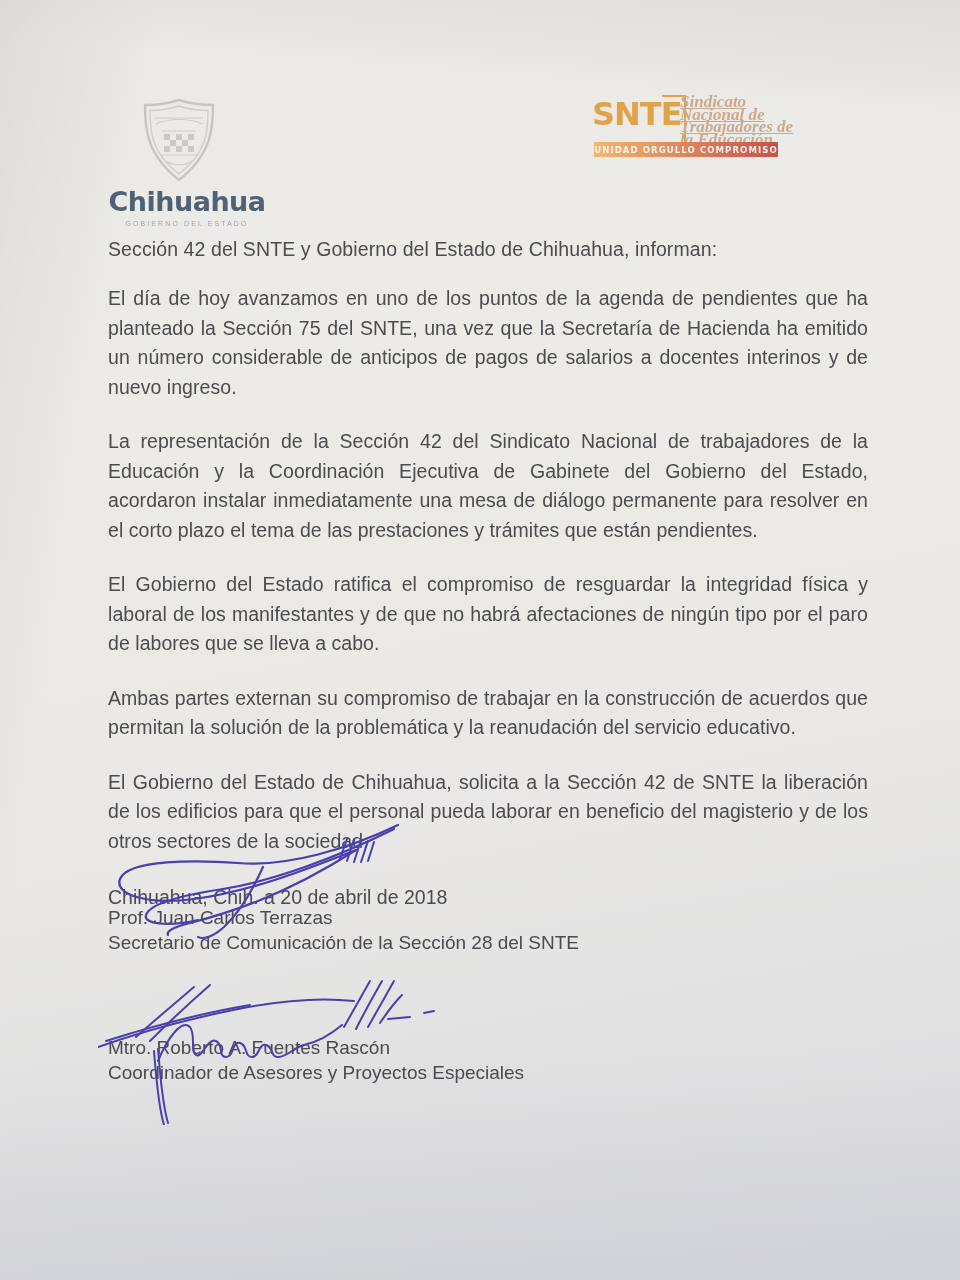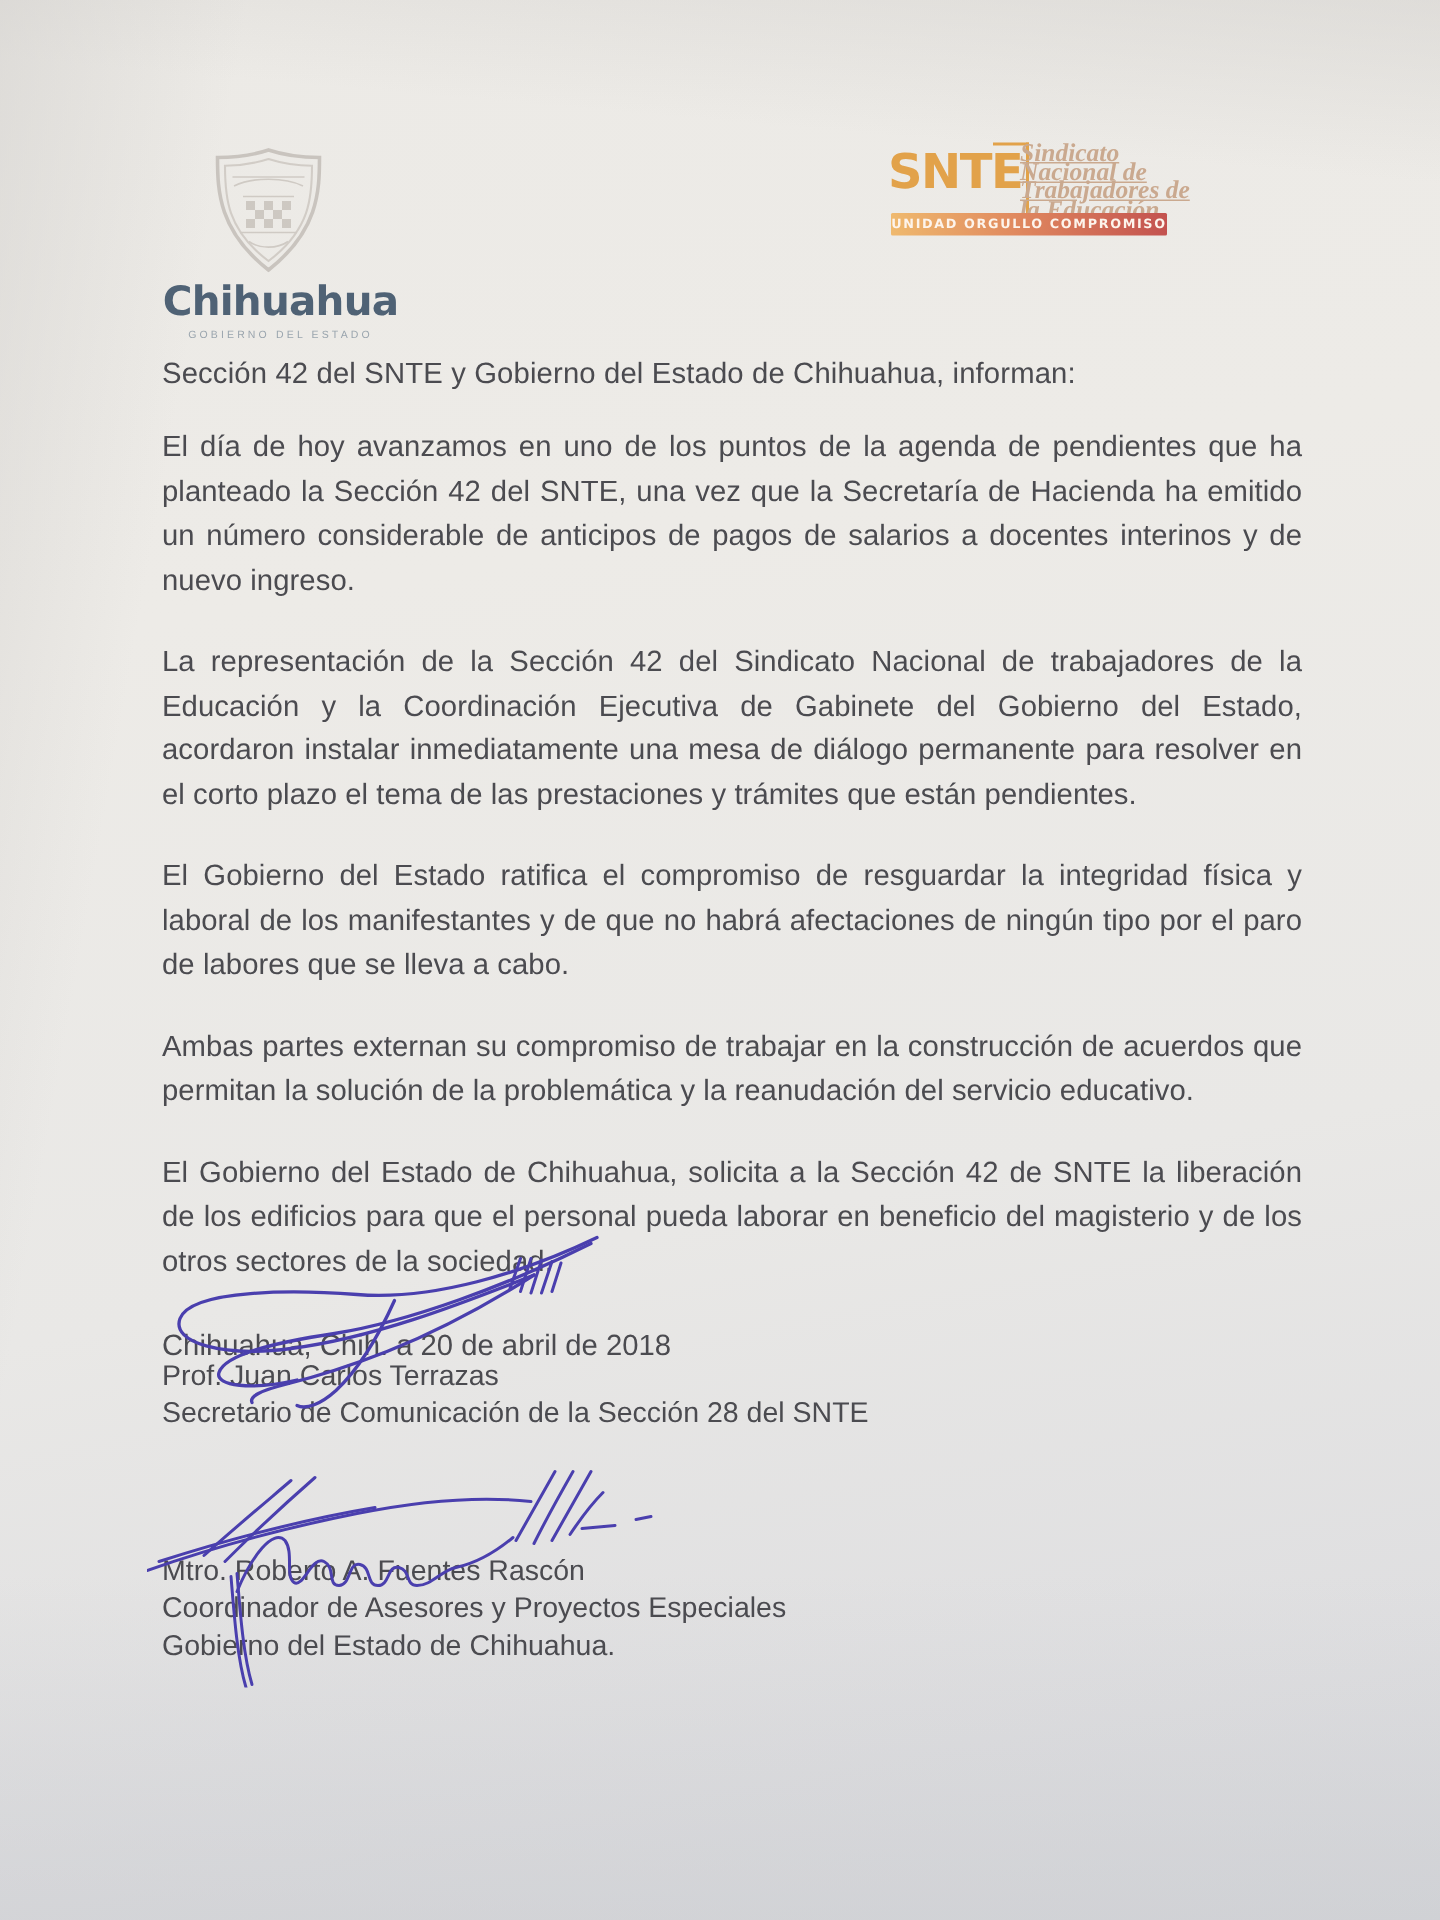--- a/index.html
+++ b/index.html
@@ -252,21 +252,21 @@
       <div id="snte-tagline">Sindicato Nacional de Trabajadores de la Educación</div>
       <div id="snte-banner">
         <span id="snte-banner-text">UNIDAD ORGULLO COMPROMISO</span>
       </div>
     </div>
   </div>
 
   <div id="letter">
     <div id="salutation">Sección 42 del SNTE y Gobierno del Estado de Chihuahua,  informan:</div>
 
-    <p class="para">El día de hoy avanzamos en uno de los puntos de la agenda de pendientes que ha planteado la Sección 42 del SNTE, una vez que la Secretaría de Hacienda ha emitido un número considerable de anticipos de pagos de salarios a docentes interinos y de nuevo ingreso.</p>
+    <p class="para">El día de hoy avanzamos en uno de los puntos de la agenda de pendientes que ha planteado la Sección 75 del SNTE, una vez que la Secretaría de Hacienda ha emitido un número considerable de anticipos de pagos de salarios a docentes interinos y de nuevo ingreso.</p>
     <p class="para">La representación de la Sección 42 del Sindicato Nacional de trabajadores de la Educación y la Coordinación Ejecutiva de Gabinete del Gobierno del Estado, acordaron instalar inmediatamente una mesa de diálogo permanente para resolver en el corto plazo el tema de las prestaciones y trámites que están pendientes.</p>
     <p class="para">El Gobierno del Estado ratifica el compromiso de resguardar la integridad física y laboral de los manifestantes y de que no habrá afectaciones de ningún tipo por el paro de labores que se lleva a cabo.</p>
     <p class="para">Ambas partes externan su compromiso de  trabajar en la construcción de acuerdos que permitan la solución de la problemática y la reanudación del servicio educativo.</p>
     <p class="para">El Gobierno del Estado de Chihuahua, solicita a la Sección 42 de SNTE la liberación de los edificios para que el personal pueda laborar en beneficio del magisterio y de los otros sectores de la sociedad.</p>
 
     <div id="dateline">Chihuahua, Chih. a 20 de abril de 2018</div>
   </div>
 
   <div class="sig-block" id="sig-block-1">
     <svg class="signature-ink" id="signature-1" viewBox="0 0 420 120" aria-hidden="true">
@@ -304,16 +304,15 @@
         <path d="M270 52 C278 38, 288 20, 296 6"></path>
         <path d="M282 48 C290 36, 298 26, 304 20"></path>
         <path d="M290 44 L312 42"></path>
         <path d="M326 38 L336 36"></path>
         <path d="M56 76 C58 100, 60 130, 66 150"></path>
         <path d="M60 74 C62 98, 64 128, 70 148"></path>
       </g>
     </svg>
     <div class="sig-name">Mtro. Roberto A. Fuentes Rascón</div>
     <div class="sig-role">Coordinador de Asesores y Proyectos Especiales</div>
-    <div class="sig-role">Gobierno del Estado de Chihuahua.</div>
   </div>
 
 </div>
 
 </body></html>

